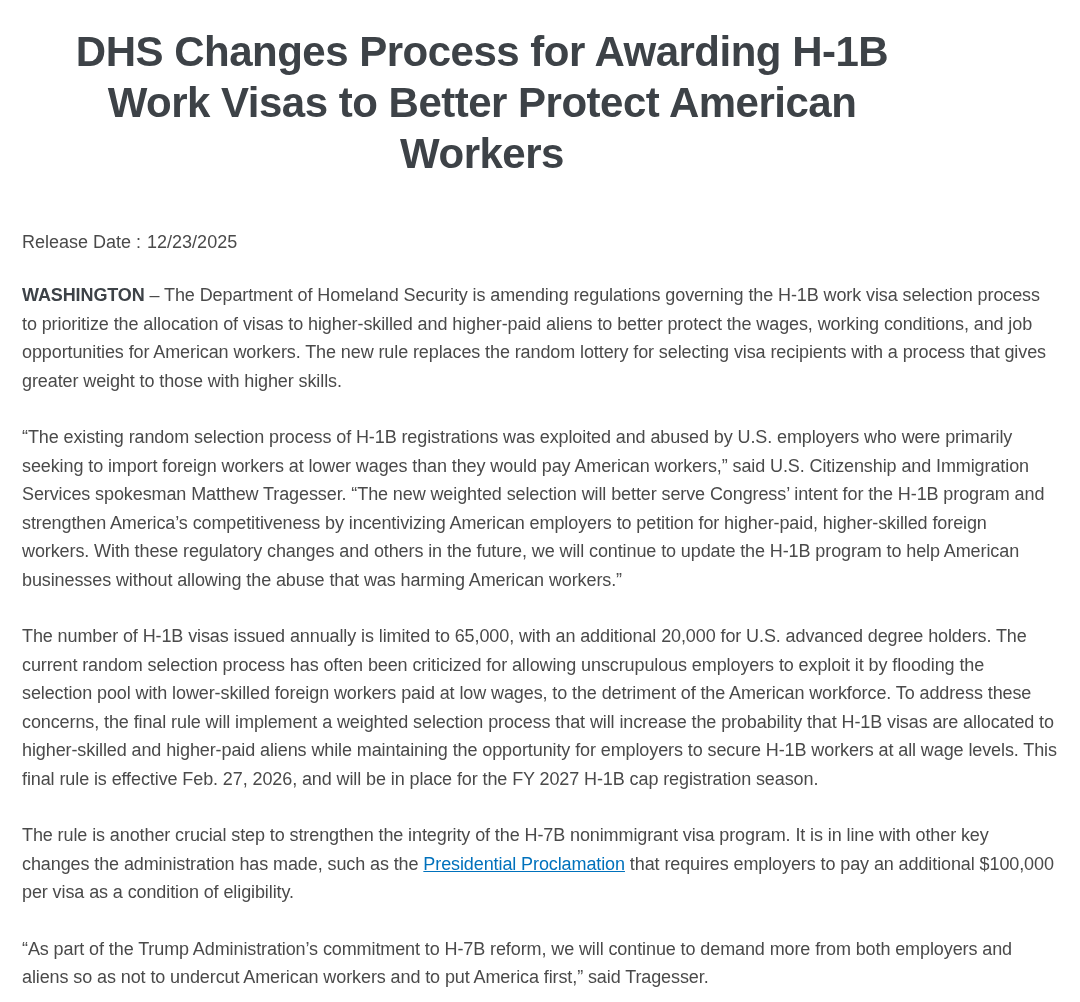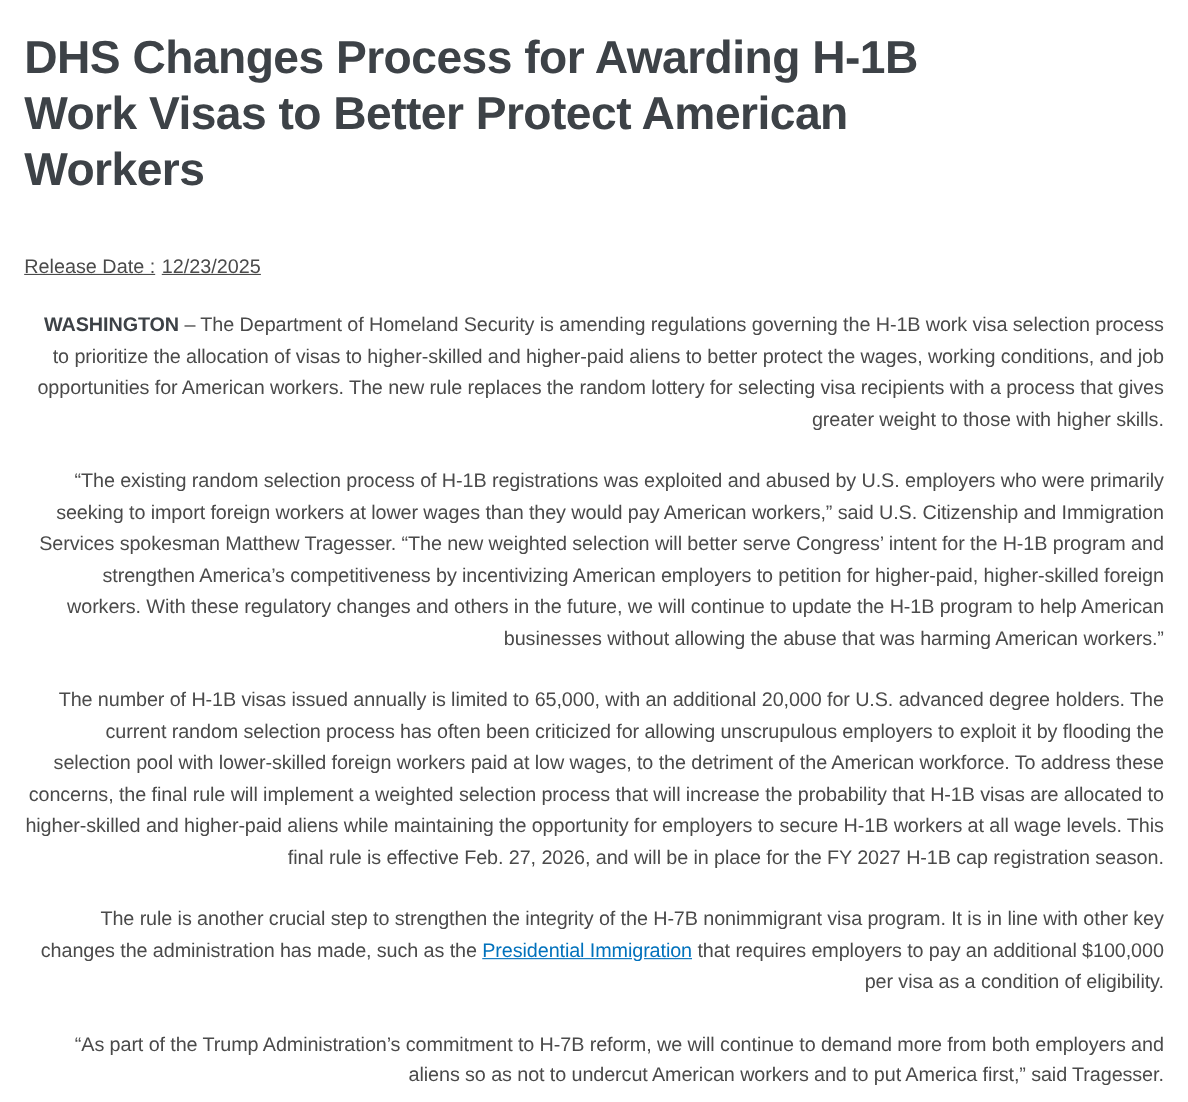--- a/index.html
+++ b/index.html
@@ -17,41 +17,40 @@
   }
   .page-title {
     max-width: 920px;
     margin: 8px 0 0 0;
     font-size: 42px;
     line-height: 51px;
     font-weight: 700;
     letter-spacing: -0.5px;
     color: #3d4247;
     font-family: "Liberation Sans", sans-serif;
+    text-align: center;
   }
   .release-date {
     margin: 52px 0 0 0;
     font-size: 18px;
     line-height: 22px;
     color: #4a4a4a;
-    text-decoration: underline;
   }
   .release-date .value {
     margin-left: 6px;
   }
   .article-body {
     max-width: 1036px;
   }
   .article-body p {
     margin: 28px 0 0 0;
     font-size: 18px;
     line-height: 28.5px;
     letter-spacing: -0.1px;
     color: #4a4a4a;
-    text-align: right;
   }
   .article-body p strong {
     font-weight: 700;
     color: #3d4247;
   }
   .article-body a {
     color: #0071bc;
     text-decoration: underline;
     cursor: pointer;
   }
@@ -66,19 +65,19 @@
   <p class="release-date"><span class="label">Release Date :</span><span class="value">12/23/2025</span></p>
 
   <div class="article-body">
 
     <p><strong>WASHINGTON</strong><span> – The Department of Homeland Security is amending regulations governing the H-1B work visa selection process to prioritize the allocation of visas to higher-skilled and higher-paid aliens to better protect the wages, working conditions, and job opportunities for American workers. The new rule replaces the random lottery for selecting visa recipients with a process that gives greater weight to those with higher skills.</span></p>
 
     <p><span>“The existing random selection process of H-1B registrations was exploited and abused by U.S. employers who were primarily seeking to import foreign workers at lower wages than they would pay American workers,” said U.S. Citizenship and Immigration Services spokesman Matthew Tragesser. “The new weighted selection will better serve Congress’ intent for the H-1B program and strengthen America’s competitiveness by incentivizing American employers to petition for higher-paid, higher-skilled foreign workers. With these regulatory changes and others in the future, we will continue to update the H-1B program to help American businesses without allowing the abuse that was harming American workers.”</span></p>
 
     <p><span>The number of H-1B visas issued annually is limited to 65,000, with an additional 20,000 for U.S. advanced degree holders. The current random selection process has often been criticized for allowing unscrupulous employers to exploit it by flooding the selection pool with lower-skilled foreign workers paid at low wages, to the detriment of the American workforce. To address these concerns, the final rule will implement a weighted selection process that will increase the probability that H-1B visas are allocated to higher-skilled and higher-paid aliens while maintaining the opportunity for employers to secure H-1B workers at all wage levels. This final rule is effective Feb. 27, 2026, and will be in place for the FY 2027 H-1B cap registration season.</span></p>
 
-    <p><span>The rule is another crucial step to strengthen the integrity of the H-7B nonimmigrant visa program. It is in line with other key changes the administration has made, such as the </span><a href="#">Presidential Immigration</a><span> that requires employers to pay an additional $100,000 per visa as a condition of eligibility.</span></p>
+    <p><span>The rule is another crucial step to strengthen the integrity of the H-7B nonimmigrant visa program. It is in line with other key changes the administration has made, such as the </span><a href="#">Presidential Proclamation</a><span> that requires employers to pay an additional $100,000 per visa as a condition of eligibility.</span></p>
 
     <p><span>“As part of the Trump Administration’s commitment to H-7B reform, we will continue to demand more from both employers and aliens so as not to undercut American workers and to put America first,” said Tragesser.</span></p>
 
   </div>
 
 </div>
 
 </body></html>

